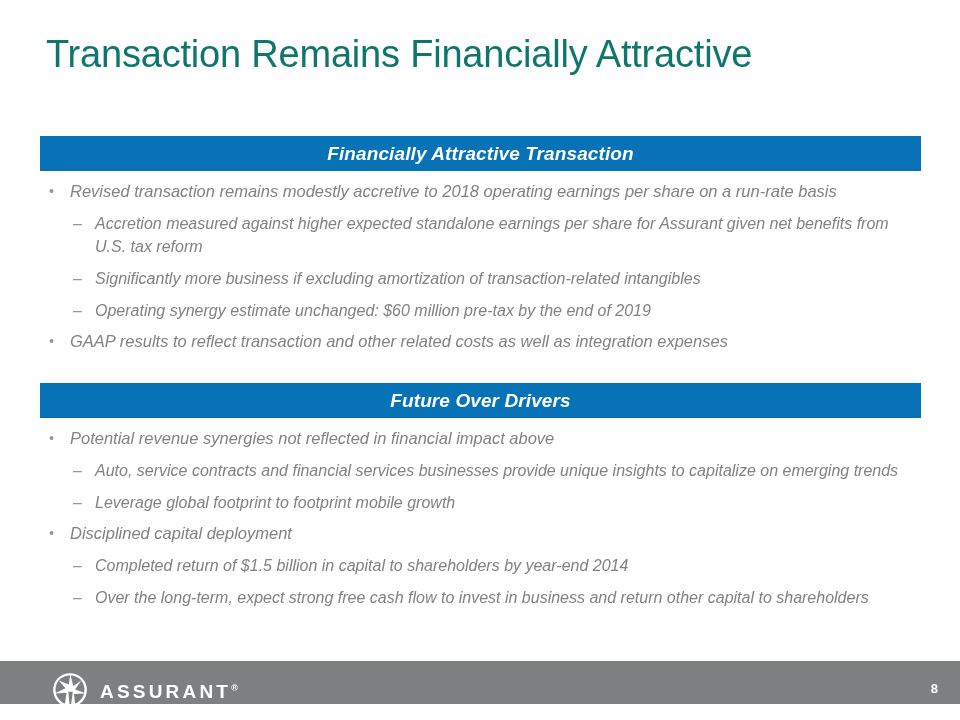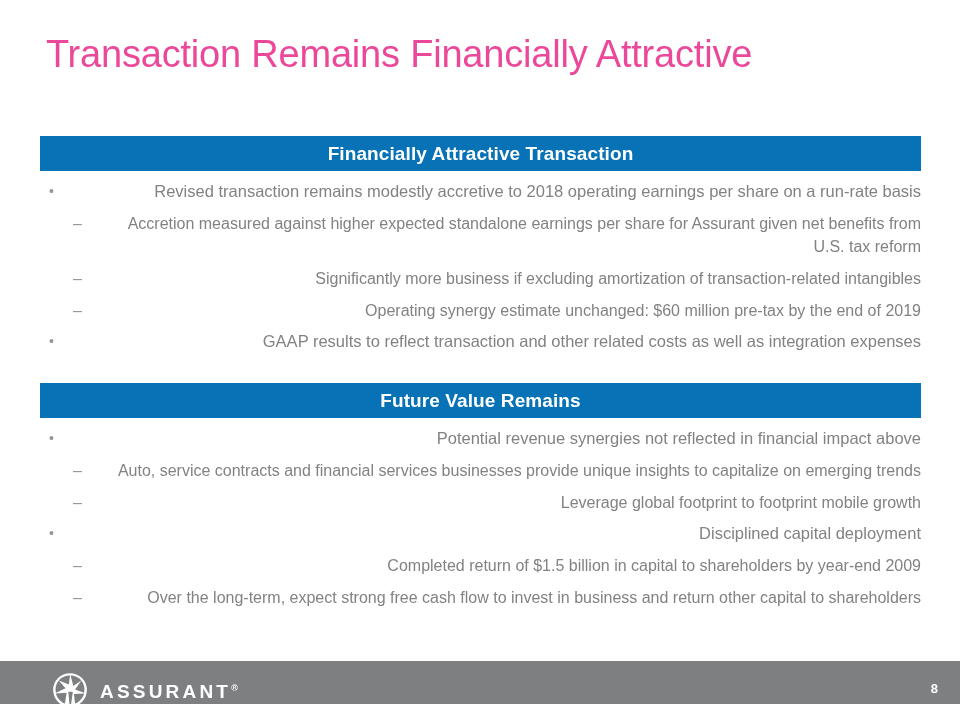--- a/index.html
+++ b/index.html
@@ -22,30 +22,31 @@
 
   
   .slide-title {
     position: absolute;
     left: 46px;
     top: 30px;
     width: 870px;
     font-size: 38px;
     line-height: 48px;
     font-weight: 400;
-    color: #ec4899;
+    color: #0f766e;
     letter-spacing: -0.2px;
     white-space: nowrap;
   }
 
   
   .section {
     position: absolute;
     left: 40px;
     width: 881px;
+    font-style: italic;
   }
   .section-bar {
     background: #0872b6;
     color: #ffffff;
     font-size: 19px;
     font-weight: bold;
     text-align: center;
     height: 35px;
     line-height: 35px;
     letter-spacing: 0.1px;
@@ -85,21 +86,20 @@
     font-size: 14px;
     line-height: 23px;
   }
   .bullet.lvl2 .marker {
     left: 33px;
     font-size: 16px;
     line-height: 23px;
   }
   .bullet .btext {
     display: block;
-    text-align: right;
   }
 
   
   .footer {
     position: absolute;
     left: 0;
     top: 661px;
     width: 960px;
     height: 43px;
     background: #7d7f80;
@@ -168,41 +168,41 @@
           <span class="btext">Operating synergy estimate unchanged: $60 million pre-tax by the end of 2019</span>
         </div>
         <div class="bullet lvl1">
           <span class="marker">•</span>
           <span class="btext">GAAP results to reflect transaction and other related costs as well as integration expenses</span>
         </div>
       </div>
   </div>
 
   <div class="section" id="section-1" style="top:383px;">
-    <div class="section-bar">Future Value Remains</div>
+    <div class="section-bar">Future Over Drivers</div>
     <div class="section-body" id="section-1-body">
         <div class="bullet lvl1">
           <span class="marker">•</span>
           <span class="btext">Potential revenue synergies not reflected in financial impact above</span>
         </div>
         <div class="bullet lvl2">
           <span class="marker">–</span>
           <span class="btext">Auto, service contracts and financial services businesses provide unique insights to capitalize on emerging trends</span>
         </div>
         <div class="bullet lvl2">
           <span class="marker">–</span>
           <span class="btext">Leverage global footprint to footprint mobile growth</span>
         </div>
         <div class="bullet lvl1">
           <span class="marker">•</span>
           <span class="btext">Disciplined capital deployment</span>
         </div>
         <div class="bullet lvl2">
           <span class="marker">–</span>
-          <span class="btext">Completed return of $1.5 billion in capital to shareholders by year-end 2009</span>
+          <span class="btext">Completed return of $1.5 billion in capital to shareholders by year-end 2014</span>
         </div>
         <div class="bullet lvl2">
           <span class="marker">–</span>
           <span class="btext">Over the long-term, expect strong free cash flow to invest in business and return other capital to shareholders</span>
         </div>
       </div>
   </div>
 
   <div class="footer">
     <div class="logo-wrap">

